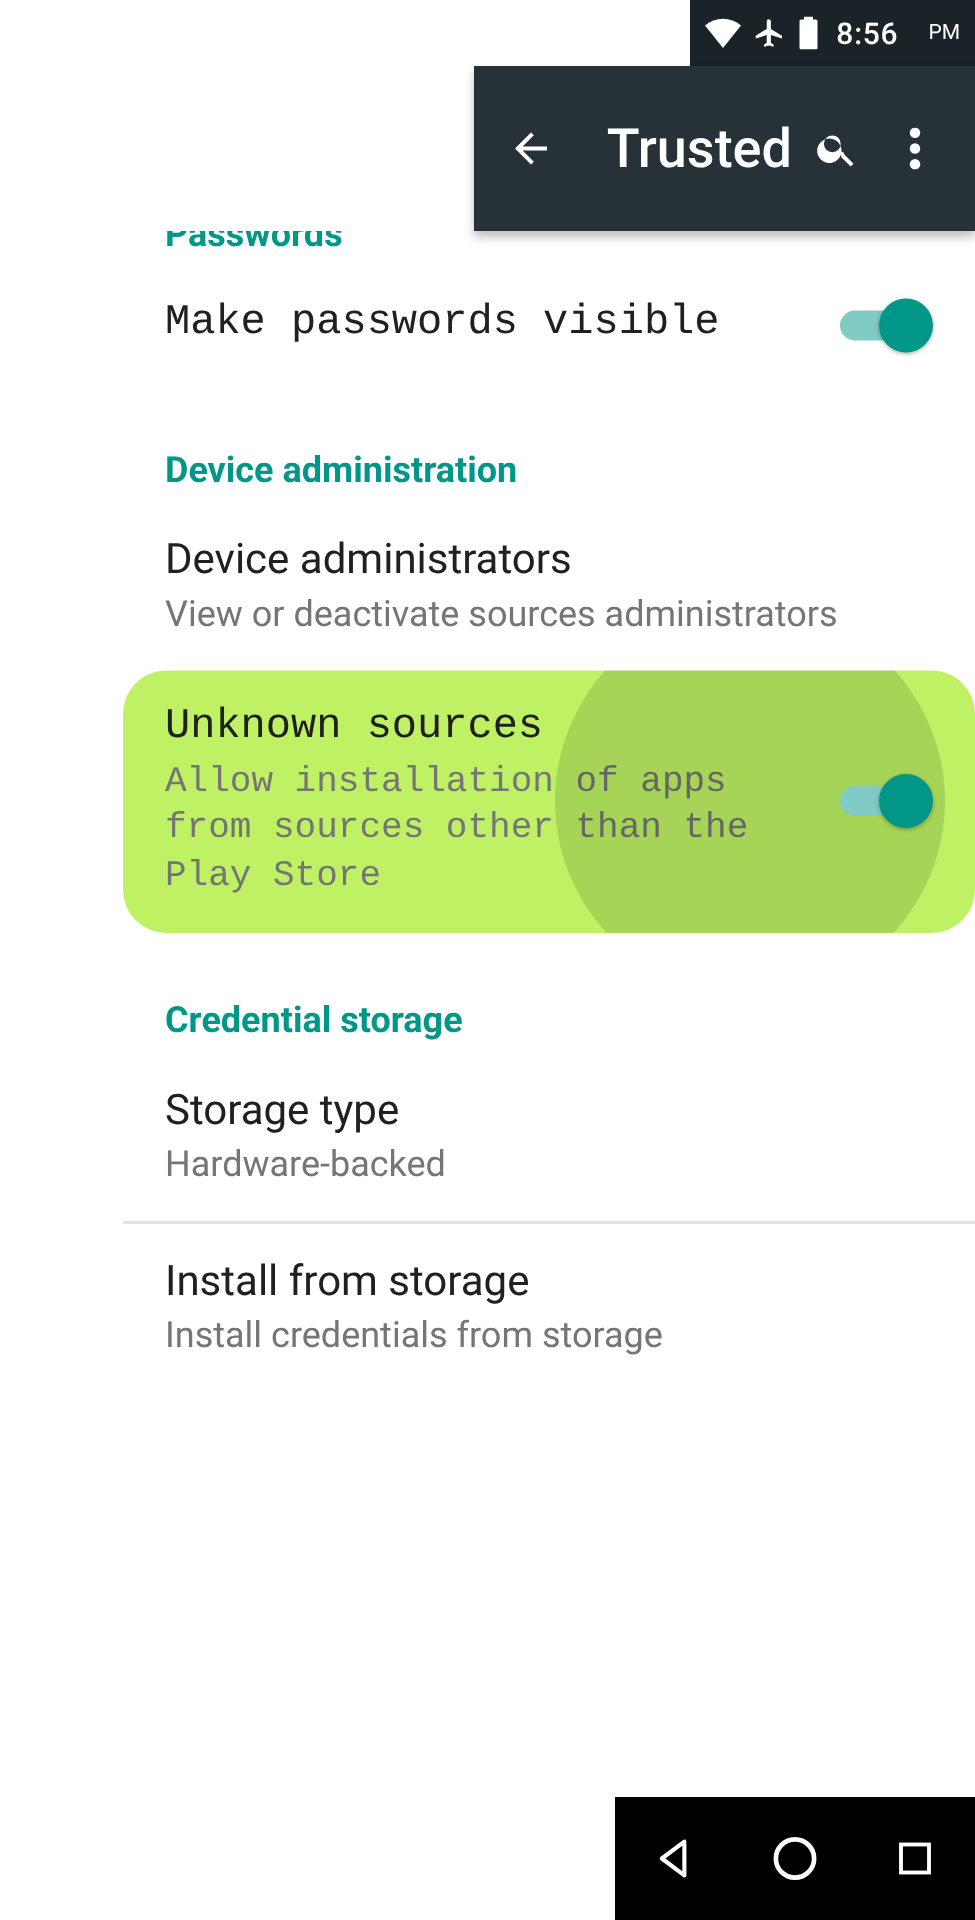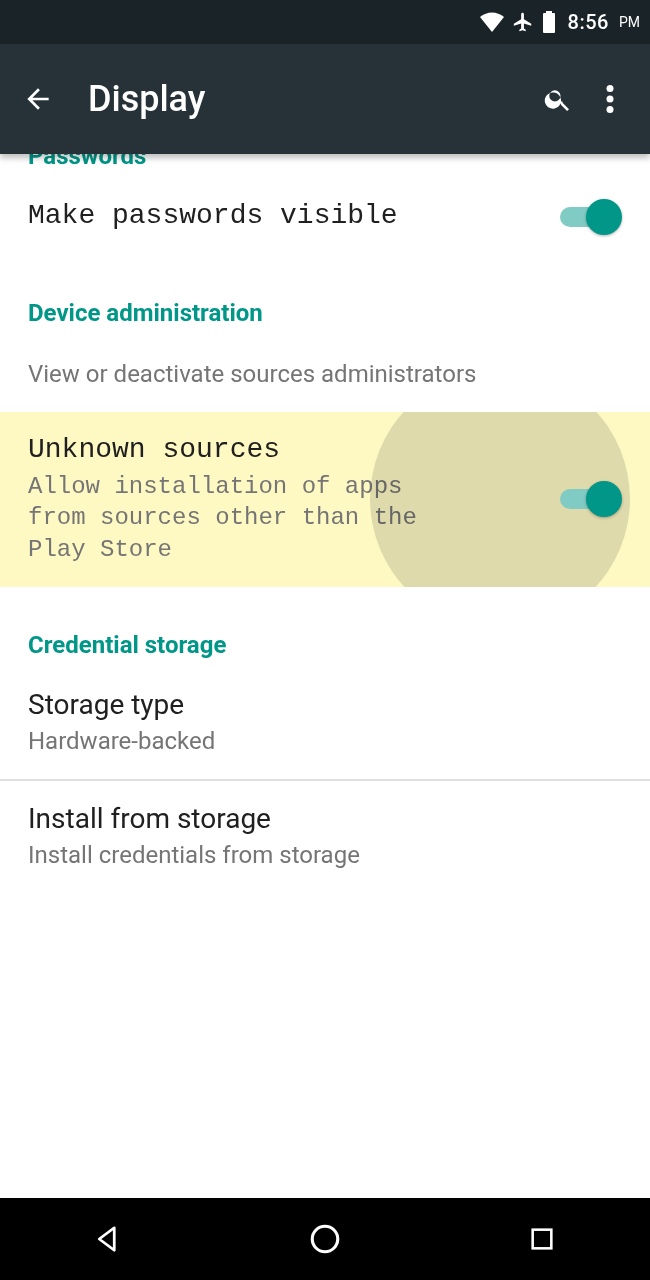--- a/index.html
+++ b/index.html
@@ -1,36 +1,36 @@
 <!DOCTYPE html>
 <html><head>
 <meta charset="utf-8">
 <style>
   * { box-sizing: border-box; margin: 0; padding: 0; }
   html, body { width: 650px; height: 1280px; font-family: Roboto, "Helvetica Neue", Arial, sans-serif; background: #000; overflow: hidden; }
-  .screen { width: 650px; height: 1280px; display: flex; flex-direction: column; background: #fff; position: relative; }
+  .screen { width: 650px; height: 1280px; display: flex; flex-direction: column; background: #fff; position: relative; align-items: flex-end; }
 
   
   .status-bar { height: 44px; background: #1a2327; color: #fff; display: flex; align-items: center; justify-content: flex-end; padding: 0 10px; gap: 8px; font-size: 20px; }
   .status-bar .time { font-weight: 500; letter-spacing: 0.5px; margin-left: 4px; font-size: 20px;}
-  .status-bar .ampm { font-size: 14px; margin-left: 2px; }
+  .status-bar .ampm { font-size: 14px; margin-left: 12px; }
   .status-bar svg { display: block; }
 
   
   .app-bar { height: 110px; background: #263238; color: #fff; display: flex; align-items: center; padding: 0 18px; box-shadow: 0 4px 6px rgba(0,0,0,0.25); position: relative; z-index: 2;}
   .app-bar .back { width: 40px; height: 40px; display:flex; align-items:center; justify-content:center;}
   .app-bar .title { font-size: 36px; font-weight: 500; margin-left: 30px; flex: 1; }
   .app-bar .action { width: 44px; height: 44px; display:flex; align-items:center; justify-content:center; margin-left: 8px;}
 
   
   .content { flex: 1; background: #fff; overflow: hidden; position: relative; }
   .section-header { color: #009688; font-size: 24px; font-weight: 700; padding: 16px 28px 8px; }
   .section-header.cut { padding-top: 0; margin-top: -12px; }
   .row { padding: 20px 28px 22px; position: relative; }
-  .row.ripple { background: #fef9c3; overflow:hidden;}
+  .row.ripple { background: #bef264; overflow:hidden;border-radius:29px;}
   .row.ripple::after{
     content:""; position:absolute; width:260px; height:260px; border-radius:50%;
     background: rgba(0,0,0,0.12); right:20px; top:50%; transform:translateY(-50%);
   }
   .row .title { font-size: 28px; color: #202020; line-height: 1.25;}
   .row .sub { font-size: 24px; color: #757575; margin-top: 4px; line-height: 1.3;}
   .row.with-toggle { padding-right: 120px; font-family: Liberation Mono, monospace; }
   .toggle { position: absolute; right: 28px; top: 50%; transform: translateY(-50%); width: 62px; height: 36px; z-index:2;}
   .toggle .track { position: absolute; left: 0; top: 8px; width: 52px; height: 20px; border-radius: 10px; background: #80cbc4; }
   .toggle .thumb { position: absolute; right: 0; top: 0; width: 36px; height: 36px; border-radius: 50%; background: #009688; box-shadow: 0 1px 3px rgba(0,0,0,0.3);}
@@ -66,21 +66,21 @@
     <span class="time">8:56</span>
     <span class="ampm">PM</span>
   </div>
 
   <div class="app-bar">
     <div class="back">
       <svg width="32" height="32" viewBox="0 0 24 24">
           <path fill="#fff" d="M20 11H7.8l5.6-5.6L12 4l-8 8 8 8 1.4-1.4L7.8 13H20z"></path>
         </svg>
     </div>
-    <div class="title">Display</div>
+    <div class="title">Trusted</div>
     <div class="action">
       <svg width="30" height="30" viewBox="0 0 24 24">
           <path fill="#fff" d="M15.5 14h-.8l-.3-.3A6.5 6.5 0 1 0 14 15.5l.3.3v.8l5 5 1.5-1.5-5-5zM9.5 14A4.5 4.5 0 1 1 14 9.5 4.5 4.5 0 0 1 9.5 14z"></path>
         </svg>
     </div>
     <div class="action">
       <svg width="8" height="28" viewBox="0 0 6 24">
           <circle cx="3" cy="3" r="3" fill="#fff"></circle>
           <circle cx="3" cy="12" r="3" fill="#fff"></circle>
           <circle cx="3" cy="21" r="3" fill="#fff"></circle>
@@ -97,20 +97,21 @@
       <div class="toggle">
         <div class="track"></div>
         <div class="thumb"></div>
       </div>
     </div>
 
     <div class="spacer"></div>
     <div class="section-header">Device administration</div>
 
     <div class="row">
+      <div class="title">Device administrators</div>
       <div class="sub">View or deactivate sources administrators</div>
     </div>
 
     <div class="row with-toggle ripple">
       <div class="title">Unknown sources</div>
       <div class="sub" style="max-width:420px">Allow installation of apps from sources other than the Play Store</div>
       <div class="toggle">
         <div class="track"></div>
         <div class="thumb"></div>
       </div>

